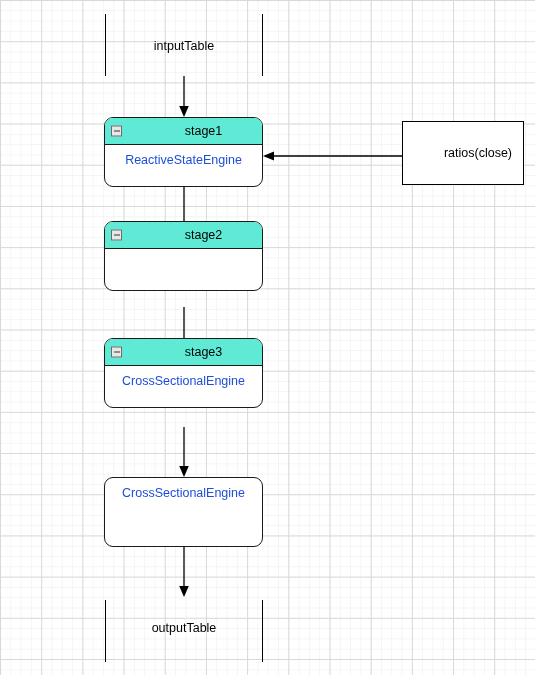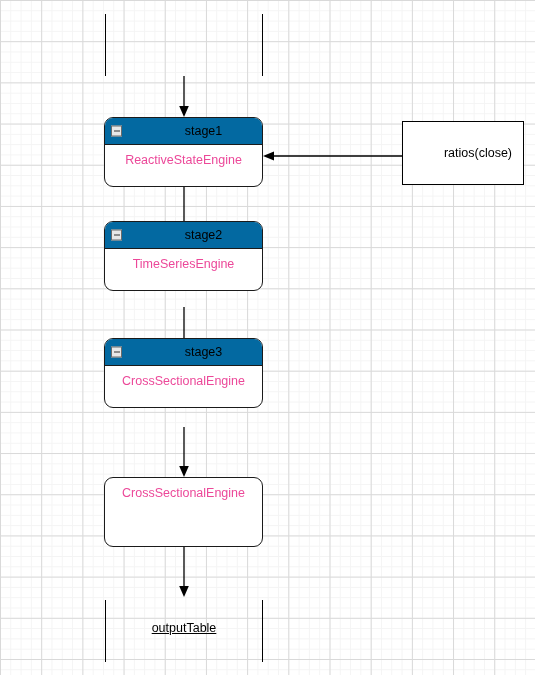--- a/index.html
+++ b/index.html
@@ -50,21 +50,21 @@
     position: absolute;
     box-sizing: border-box;
     border: 1.3px solid #1a1a1a;
     border-radius: 9px;
     background: #ffffff;
     overflow: hidden;
   }
   .stage-header {
     position: relative;
     height: 26px;
-    background: #0369a1;
+    background: #5eead4;
     border-bottom: 1.3px solid #1a1a1a;
     display: flex;
     align-items: center;
     justify-content: center;
     padding-left: 40px;
   }
   .stage-title {
     font-size: 12.5px;
     color: #000000;
     line-height: 1;
@@ -91,21 +91,21 @@
   }
   .stage-body {
     display: flex;
     align-items: flex-start;
     justify-content: center;
     padding-top: 8px;
     height: calc(100% - 27px);
   }
   .stage-engine {
     font-size: 12.5px;
-    color: #ec4899;
+    color: #1d4ed8;
     white-space: nowrap;
   }
 
   
   .plain-box {
     position: absolute;
     box-sizing: border-box;
     border: 1.4px solid #000000;
     background: #ffffff;
     display: flex;
@@ -129,20 +129,21 @@
     overflow: visible;
   }
 </style>
 </head>
 <body>
 
 <div id="canvas">
 
   <div class="endpoint-bar" style="left:105px; top:14px; height:62px;"></div>
   <div class="endpoint-bar" style="left:262px; top:14px; height:62px;"></div>
+  <div class="endpoint-label" style="left:105px; top:39px; width:158px;">intputTable</div>
 
   <div class="connector" style="left:178px; top:76px; width:12px; height:42px;">
     <svg width="12" height="42" viewBox="0 0 12 42">
       <line x1="6" y1="0" x2="6" y2="32" stroke="#000000" stroke-width="1.3"></line>
       <polygon points="1.2,30 10.8,30 6,41" fill="#000000"></polygon>
     </svg>
   </div>
 
   <div class="stage-box" style="left:104px; top:117px; width:159px; height:70px;">
     <div class="stage-header">
@@ -174,23 +175,20 @@
     </svg>
   </div>
 
   <div class="stage-box" style="left:104px; top:221px; width:159px; height:70px;">
     <div class="stage-header">
       <span class="collapse-icon">
         <span class="minus"></span>
       </span>
       <span class="stage-title">stage2</span>
     </div>
-    <div class="stage-body">
-      <span class="stage-engine">TimeSeriesEngine</span>
-    </div>
   </div>
 
   <div class="connector" style="left:178px; top:307px; width:12px; height:52px;">
     <svg width="12" height="52" viewBox="0 0 12 52">
       <line x1="6" y1="0" x2="6" y2="41" stroke="#000000" stroke-width="1.3"></line>
       <polygon points="1.2,39 10.8,39 6,50" fill="#000000"></polygon>
     </svg>
   </div>
 
   <div class="stage-box" style="left:104px; top:338px; width:159px; height:70px;">
@@ -220,15 +218,15 @@
 
   <div class="connector" style="left:178px; top:547px; width:12px; height:52px;">
     <svg width="12" height="52" viewBox="0 0 12 52">
       <line x1="6" y1="0" x2="6" y2="41" stroke="#000000" stroke-width="1.3"></line>
       <polygon points="1.2,39 10.8,39 6,50" fill="#000000"></polygon>
     </svg>
   </div>
 
   <div class="endpoint-bar" style="left:105px; top:600px; height:62px;"></div>
   <div class="endpoint-bar" style="left:262px; top:600px; height:62px;"></div>
-  <div class="endpoint-label" style="left:105px; top:621px; width:158px;text-decoration:underline;">outputTable</div>
+  <div class="endpoint-label" style="left:105px; top:621px; width:158px;">outputTable</div>
 
 </div>
 
 </body></html>

